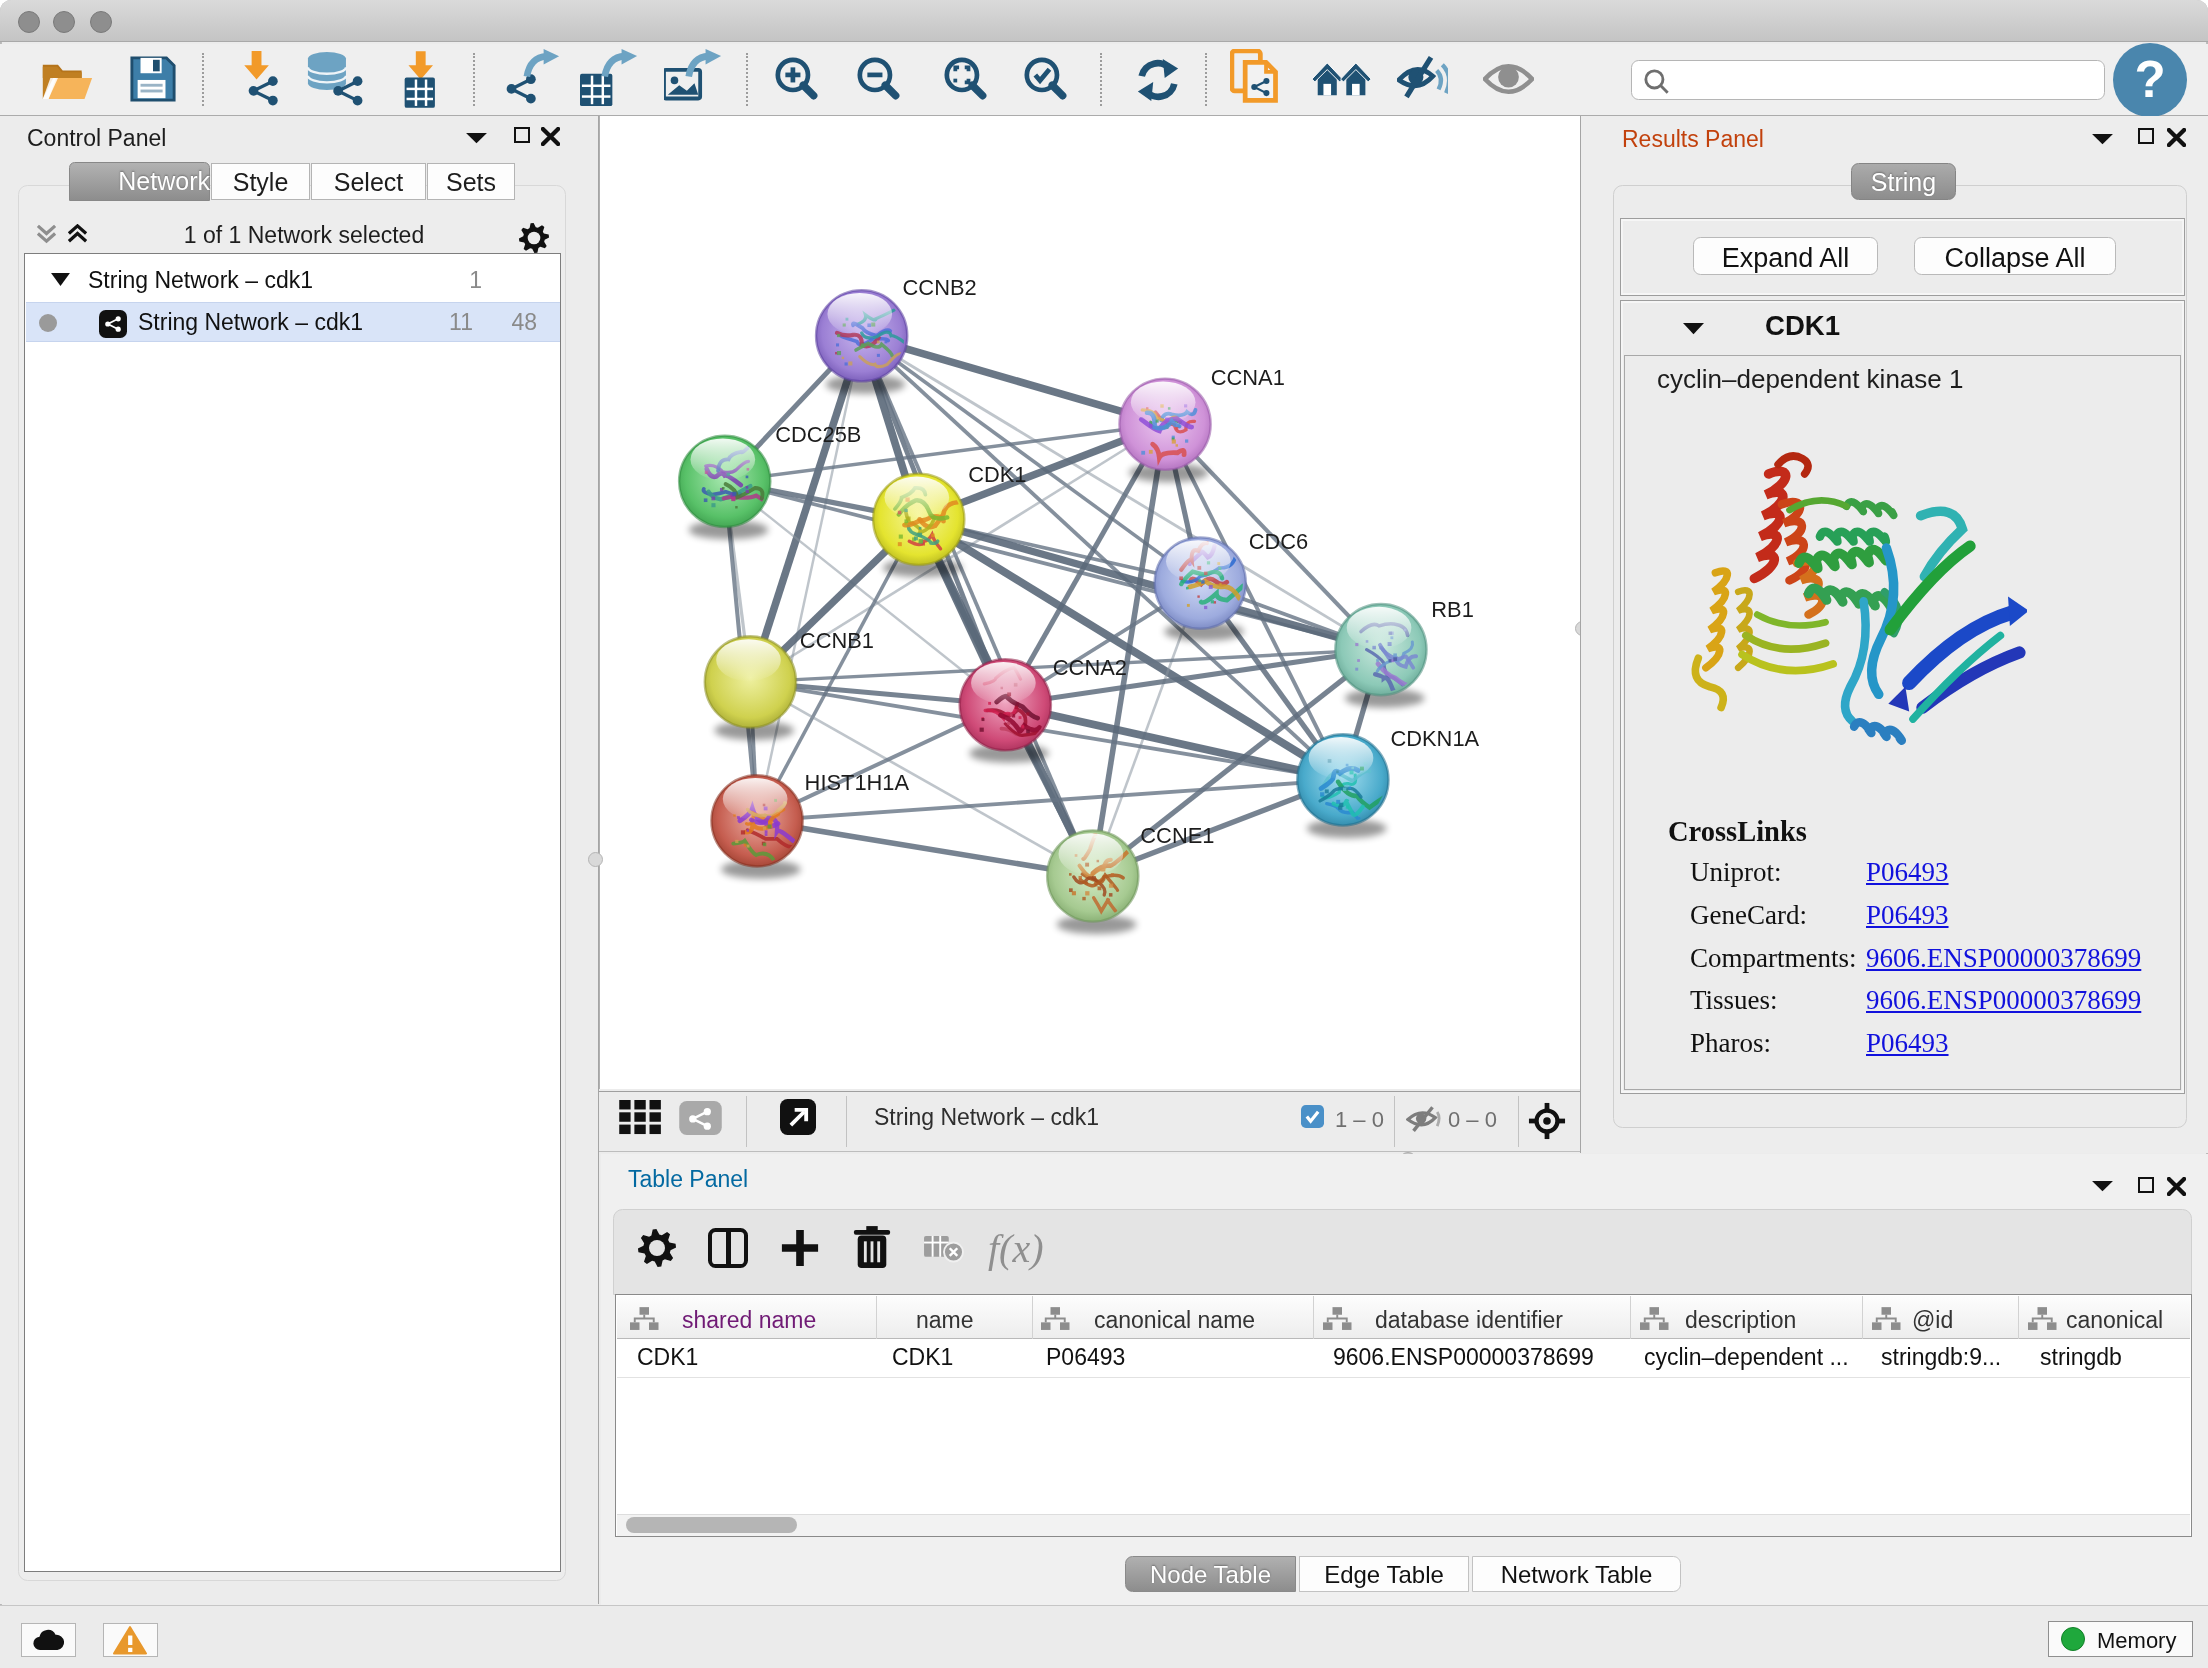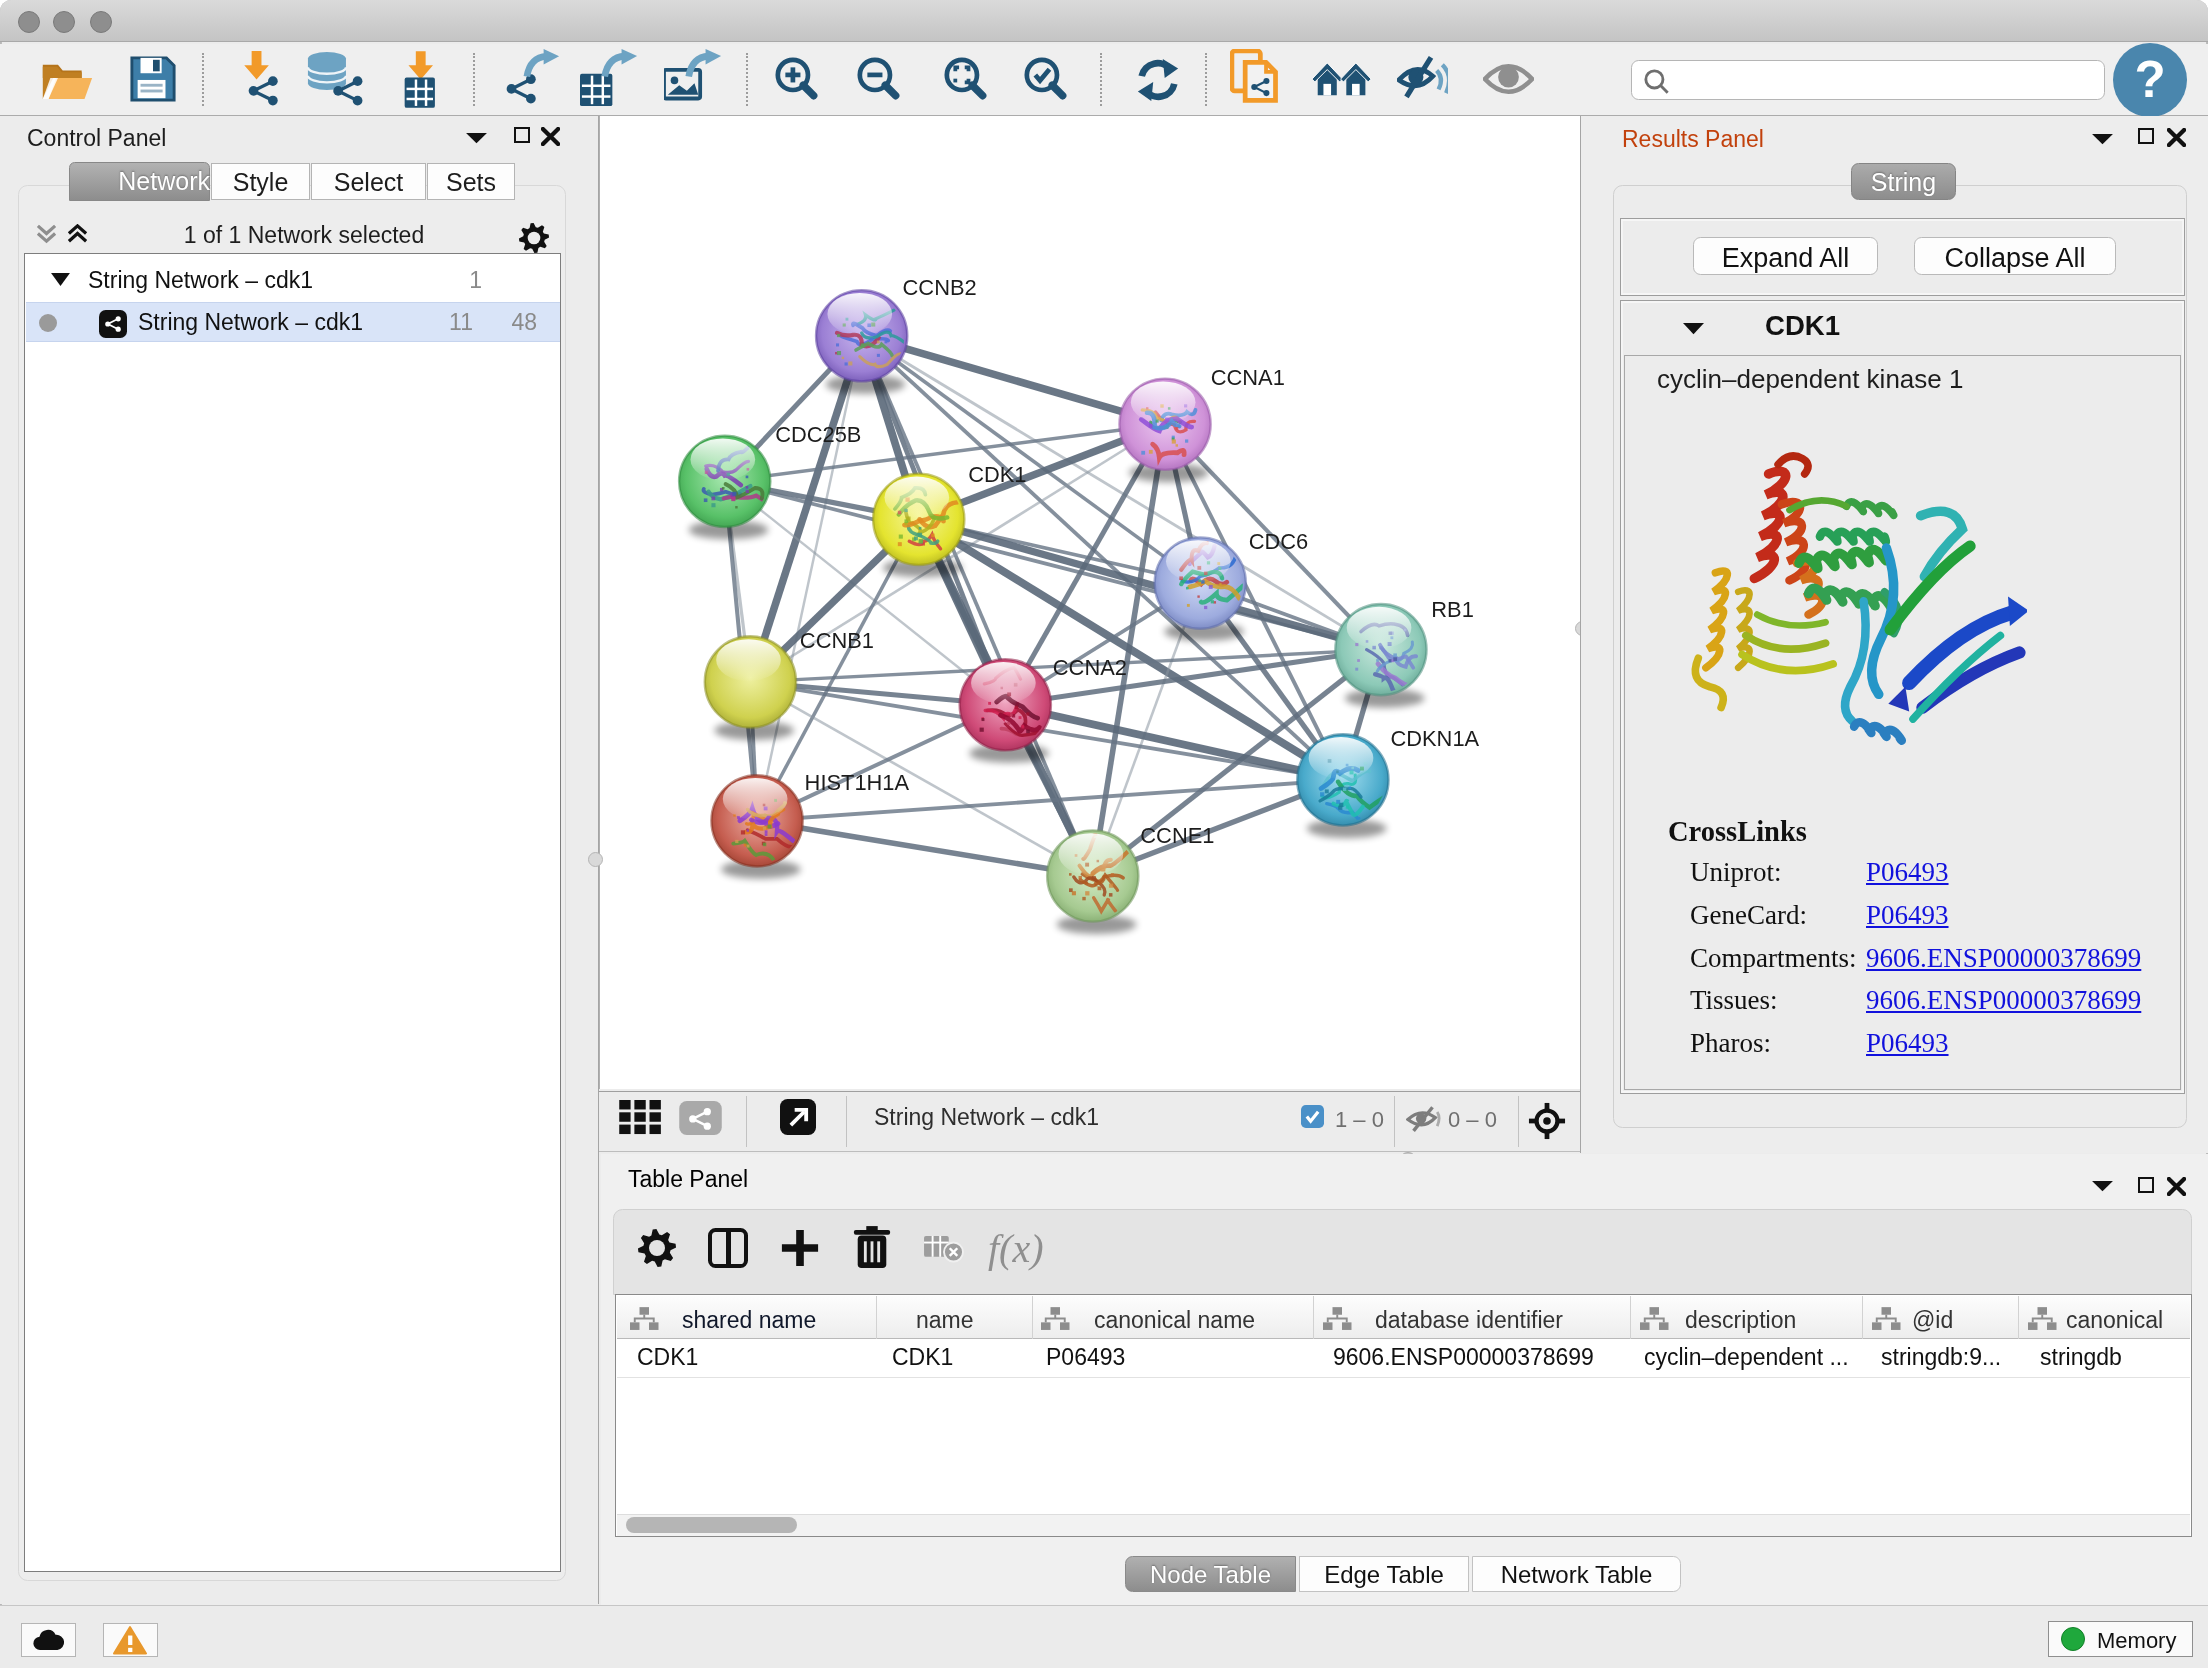--- a/index.html
+++ b/index.html
@@ -860,21 +860,21 @@
 <div class="txt" style="left:1690px;top:900px;font-family:'Liberation Serif',serif;font-size:27px;color:#111">GeneCard:</div>
 <div class="txt" style="left:1866px;top:900px;font-family:'Liberation Serif',serif;font-size:27px;color:#1111dd;text-decoration:underline">P06493</div>
 <div class="txt" style="left:1690px;top:943px;font-family:'Liberation Serif',serif;font-size:27px;color:#111">Compartments:</div>
 <div class="txt" style="left:1866px;top:943px;font-family:'Liberation Serif',serif;font-size:27px;color:#1111dd;text-decoration:underline">9606.ENSP00000378699</div>
 <div class="txt" style="left:1690px;top:985px;font-family:'Liberation Serif',serif;font-size:27px;color:#111">Tissues:</div>
 <div class="txt" style="left:1866px;top:985px;font-family:'Liberation Serif',serif;font-size:27px;color:#1111dd;text-decoration:underline">9606.ENSP00000378699</div>
 <div class="txt" style="left:1690px;top:1028px;font-family:'Liberation Serif',serif;font-size:27px;color:#111">Pharos:</div>
 <div class="txt" style="left:1866px;top:1028px;font-family:'Liberation Serif',serif;font-size:27px;color:#1111dd;text-decoration:underline">P06493</div>
 
 <div class="abs" style="left:601px;top:1154px;width:1607px;height:451px;background:#f0f0f0"></div>
-<div class="txt" style="left:628px;top:1166px;font-size:23px;color:#000000">Table Panel</div>
+<div class="txt" style="left:628px;top:1166px;font-size:23px;color:#0369a1">Table Panel</div>
 <svg class="abs" style="left:2091px;top:1179px" width="23" height="13.3" viewBox="0 0 24 14">
       <path d="M1 2 h22 l-11 11 z" fill="#111"></path>
     </svg>
 <div class="abs" style="left:2138px;top:1177px;width:16px;height:16px;border:2.9px solid #111"></div>
 <svg class="abs" style="left:2167px;top:1177px" width="19" height="19" viewBox="0 0 20 20">
       <path d="M2 2 L18 18 M18 2 L2 18" stroke="#111" stroke-width="4.5" stroke-linecap="round"></path>
     </svg>
 
 <div class="abs" style="left:613px;top:1209px;width:1579px;height:86px;background:#e4e4e4;border:1px solid #d0d0d0;border-radius:9.5px 9.5px 0 0"></div>
 <svg class="abs" style="left:637px;top:1228px" width="40" height="40" viewBox="0 0 42 42">
@@ -921,21 +921,21 @@
 <svg class="abs" style="left:630px;top:1307px" width="28.5" height="25" viewBox="0 0 30 26">
       <g fill="#8d8d8d">
         <rect x="10" y="0" width="10" height="8"></rect>
         <rect x="0" y="16" width="10" height="8"></rect>
         <rect x="20" y="16" width="10" height="8"></rect>
       </g>
       <g stroke="#8d8d8d" stroke-width="2" fill="none">
         <path d="M15 8 v4 M5 16 v-4 h20 v4"></path>
       </g>
     </svg>
-<div class="txt" style="left:682px;top:1307px;font-size:23px;color:#0f172a">shared name</div>
+<div class="txt" style="left:682px;top:1307px;font-size:23px;color:#701a75">shared name</div>
 <div class="txt" style="left:916px;top:1307px;font-size:23px;color:#333">name</div>
 <svg class="abs" style="left:1041px;top:1307px" width="28.5" height="25" viewBox="0 0 30 26">
       <g fill="#8d8d8d">
         <rect x="10" y="0" width="10" height="8"></rect>
         <rect x="0" y="16" width="10" height="8"></rect>
         <rect x="20" y="16" width="10" height="8"></rect>
       </g>
       <g stroke="#8d8d8d" stroke-width="2" fill="none">
         <path d="M15 8 v4 M5 16 v-4 h20 v4"></path>
       </g>

